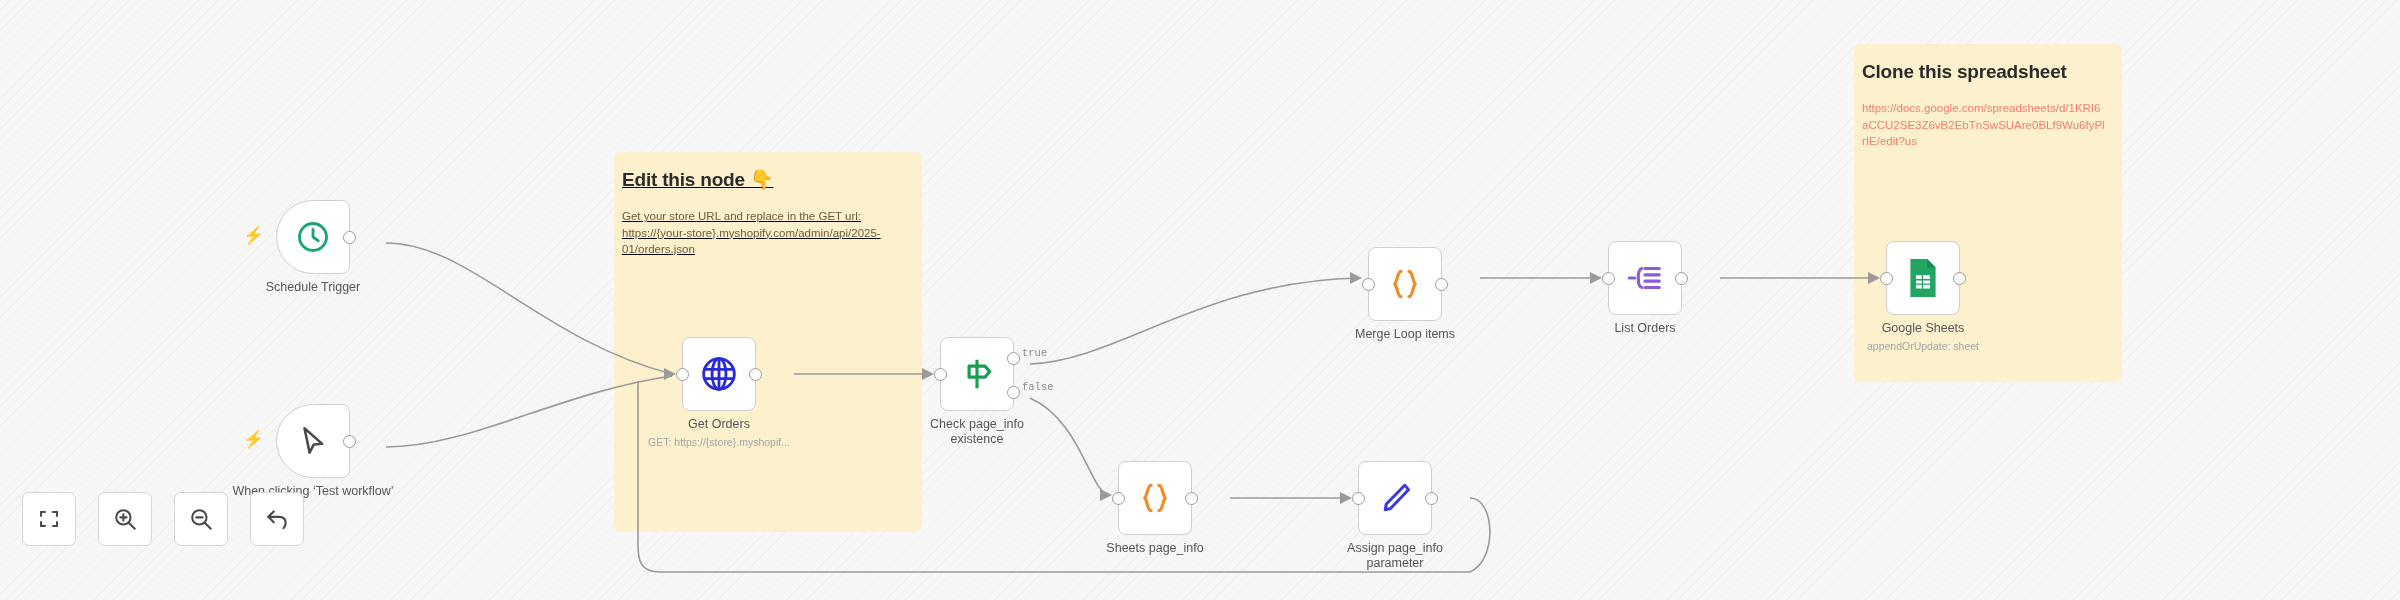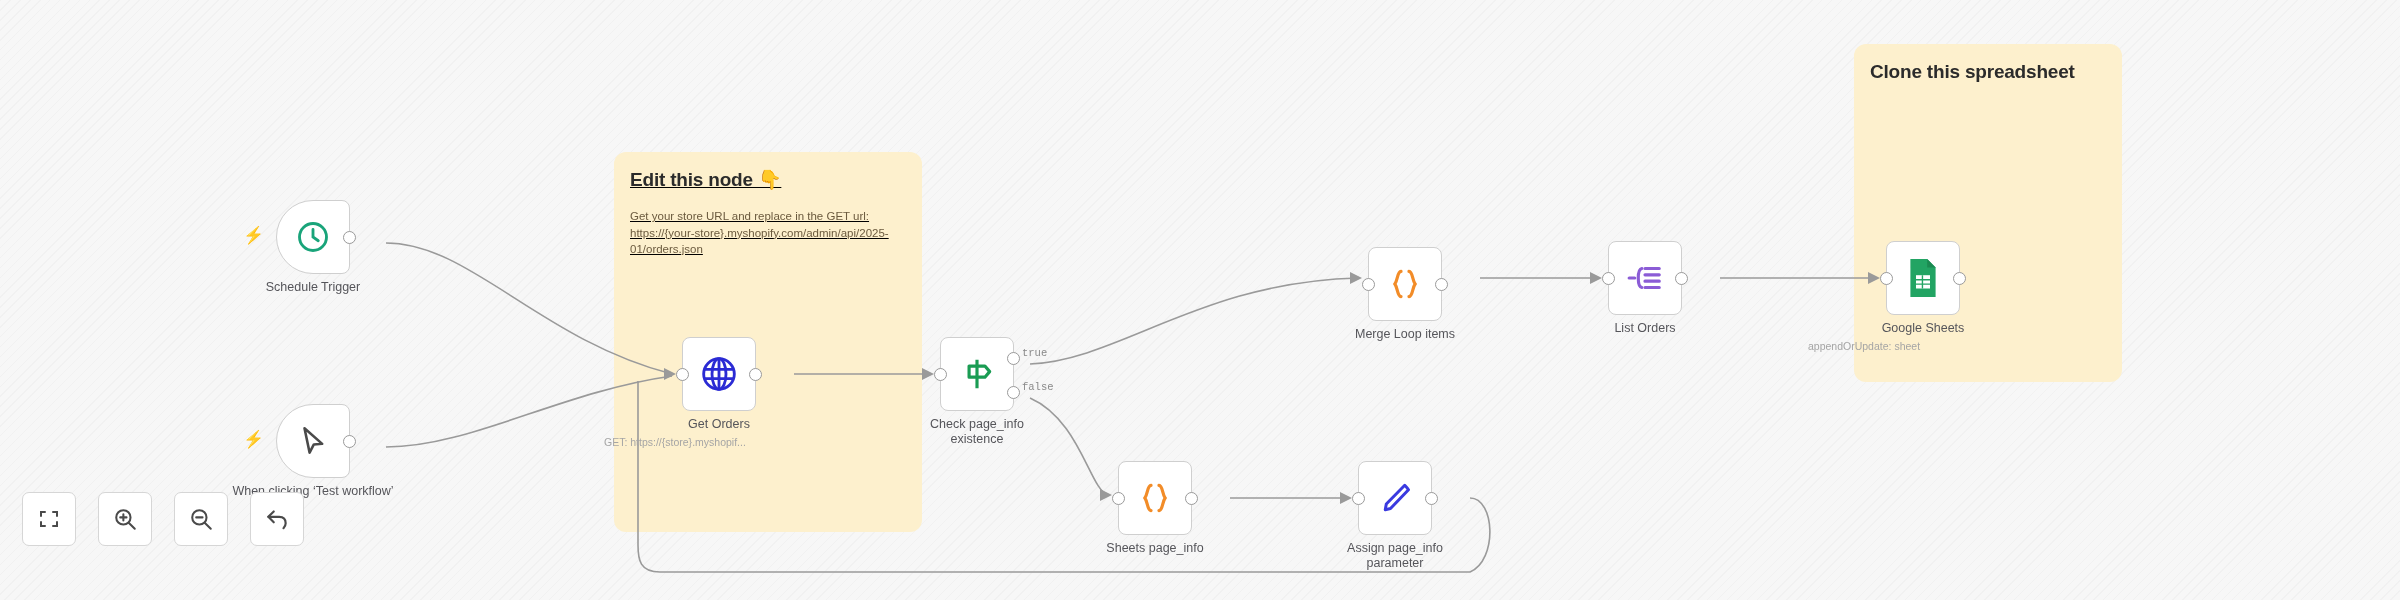--- a/index.html
+++ b/index.html
@@ -11,22 +11,22 @@
        rgba(0,0,0,0.022) 0px, rgba(0,0,0,0.022) 1px,
        rgba(0,0,0,0) 1px, rgba(0,0,0,0) 7px);
     position: relative;
   }
   #canvas { position: absolute; inset: 0; }
 
   
   .sticky {
     position: absolute;
     background: #fdf0cd;
-    border-radius: 12px;
-    padding: 16px 16px 12px 16px;
+    border-radius: 6px;
+    padding: 16px 16px 12px 8px;
   }
   .sticky h3 {
     font-size: 19px;
     font-weight: 700;
     color: #2b2b2b;
     line-height: 1.22;
     letter-spacing: -0.2px;
   }
   .sticky p {
     margin-top: 17px;
@@ -49,21 +49,21 @@
   }
   .box.trigger { border-top-left-radius: 37px; border-bottom-left-radius: 37px; }
   .label {
     position: absolute; left: 50%; transform: translateX(-50%);
     top: 80px; width: 190px; text-align: center;
     font-size: 12.5px; color: #55555a; line-height: 1.2;
     white-space: pre-line;
   }
   .sublabel {
     position: absolute; left: 50%; transform: translateX(-50%);
-    top: 99px; width: 230px; text-align: left;
+    top: 99px; width: 230px; text-align: center;
     font-size: 10.5px; color: #a5a5a5;
     white-space: nowrap; overflow: hidden; text-overflow: ellipsis;
   }
   .sublabel.wide { top: 99px; }
 
   
   .port {
     position: absolute; width: 13px; height: 13px;
     background: #fff; border: 1.6px solid #9a9a9a;
     border-radius: 50%; top: 50%; margin-top: -6.5px;
@@ -95,20 +95,21 @@
 
 <div id="canvas">
 
   <div class="sticky" style="left:614px; top:152px; width:308px; height:380px;text-decoration:underline;">
     <h3>Edit this node 👇</h3>
     <p>Get your store URL and replace in the GET url: https://{your-store}.myshopify.com/admin/api/2025-01/orders.json</p>
   </div>
 
   <div class="sticky" style="left:1854px; top:44px; width:268px; height:338px;">
     <h3>Clone this spreadsheet</h3>
+    <p class="link">https://docs.google.com/spreadsheets/d/1KRI6aCCU2SE3Z6vB2EbTnSwSUAre0BLf9Wu6fyPlrIE/edit?us</p>
   </div>
 
   <svg width="2400" height="600" style="position:absolute;left:0;top:0;pointer-events:none;">
     <g fill="none" stroke="#9a9a9a" stroke-width="1.6">
 
       <path d="M 386 243 C 470 243, 540 340, 672 374"></path>
 
       <path d="M 386 447 C 470 447, 560 392, 672 376"></path>
 
       <path d="M 794 374 L 930 374"></path>

